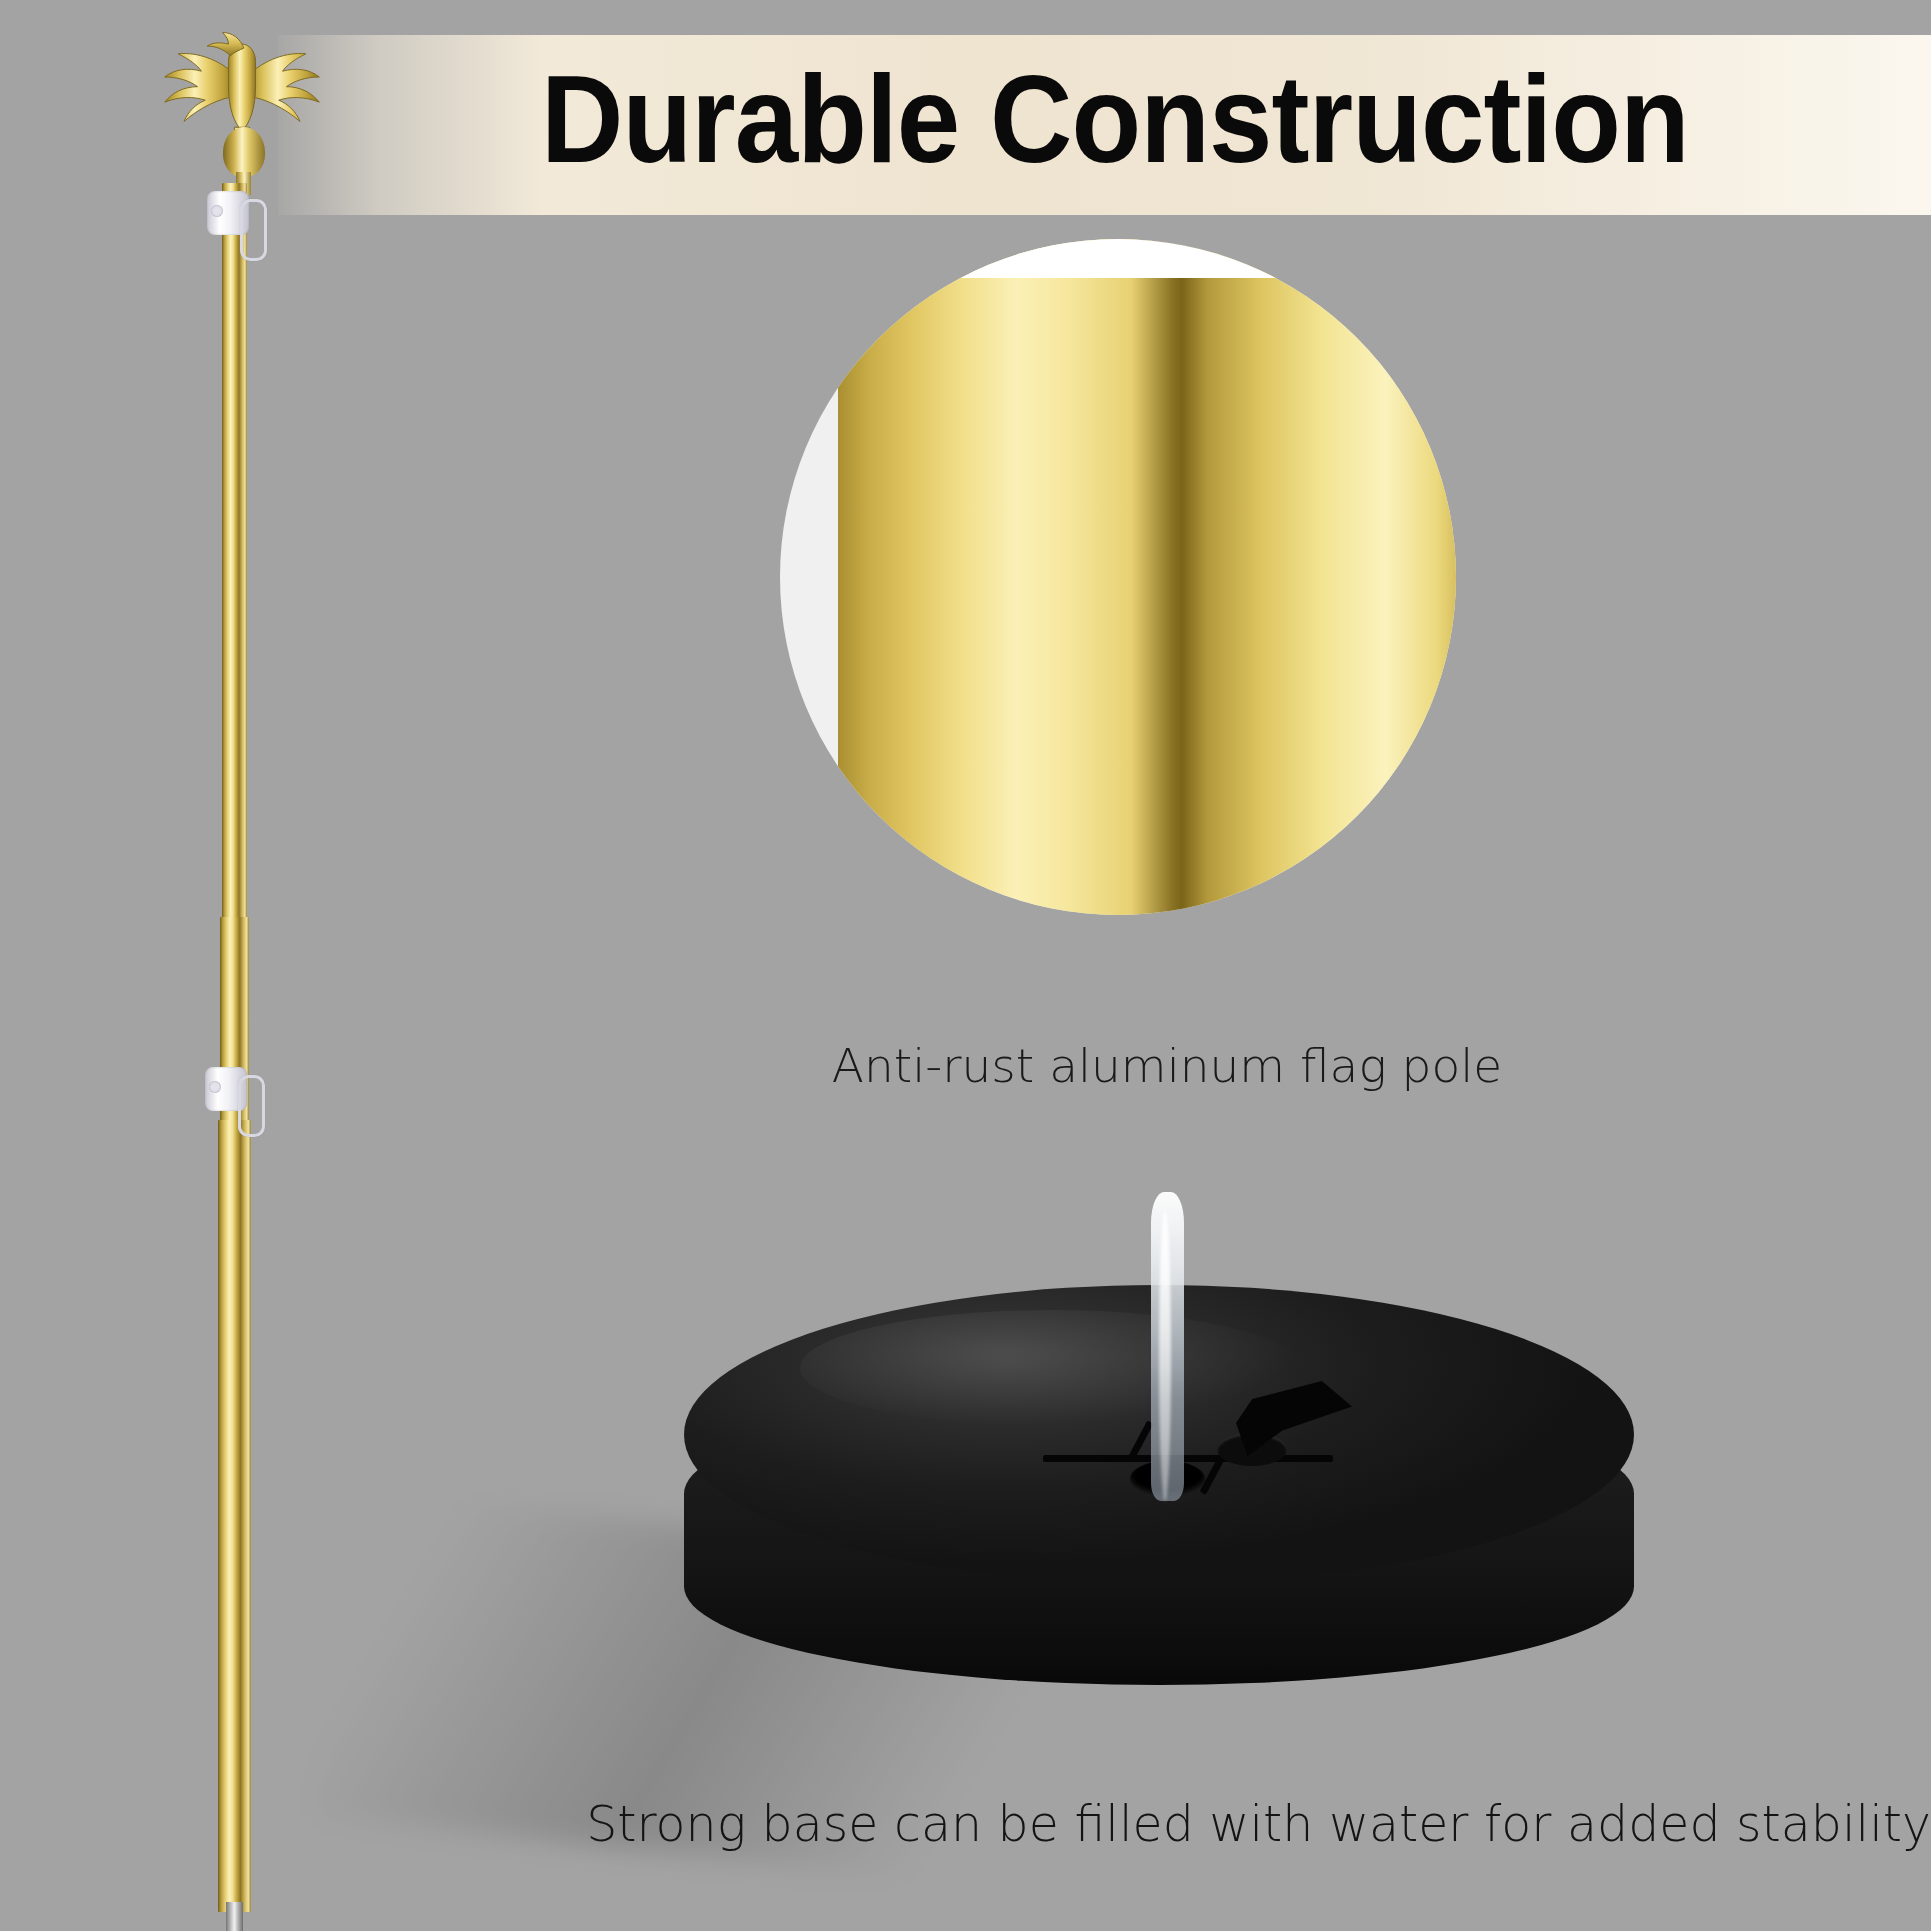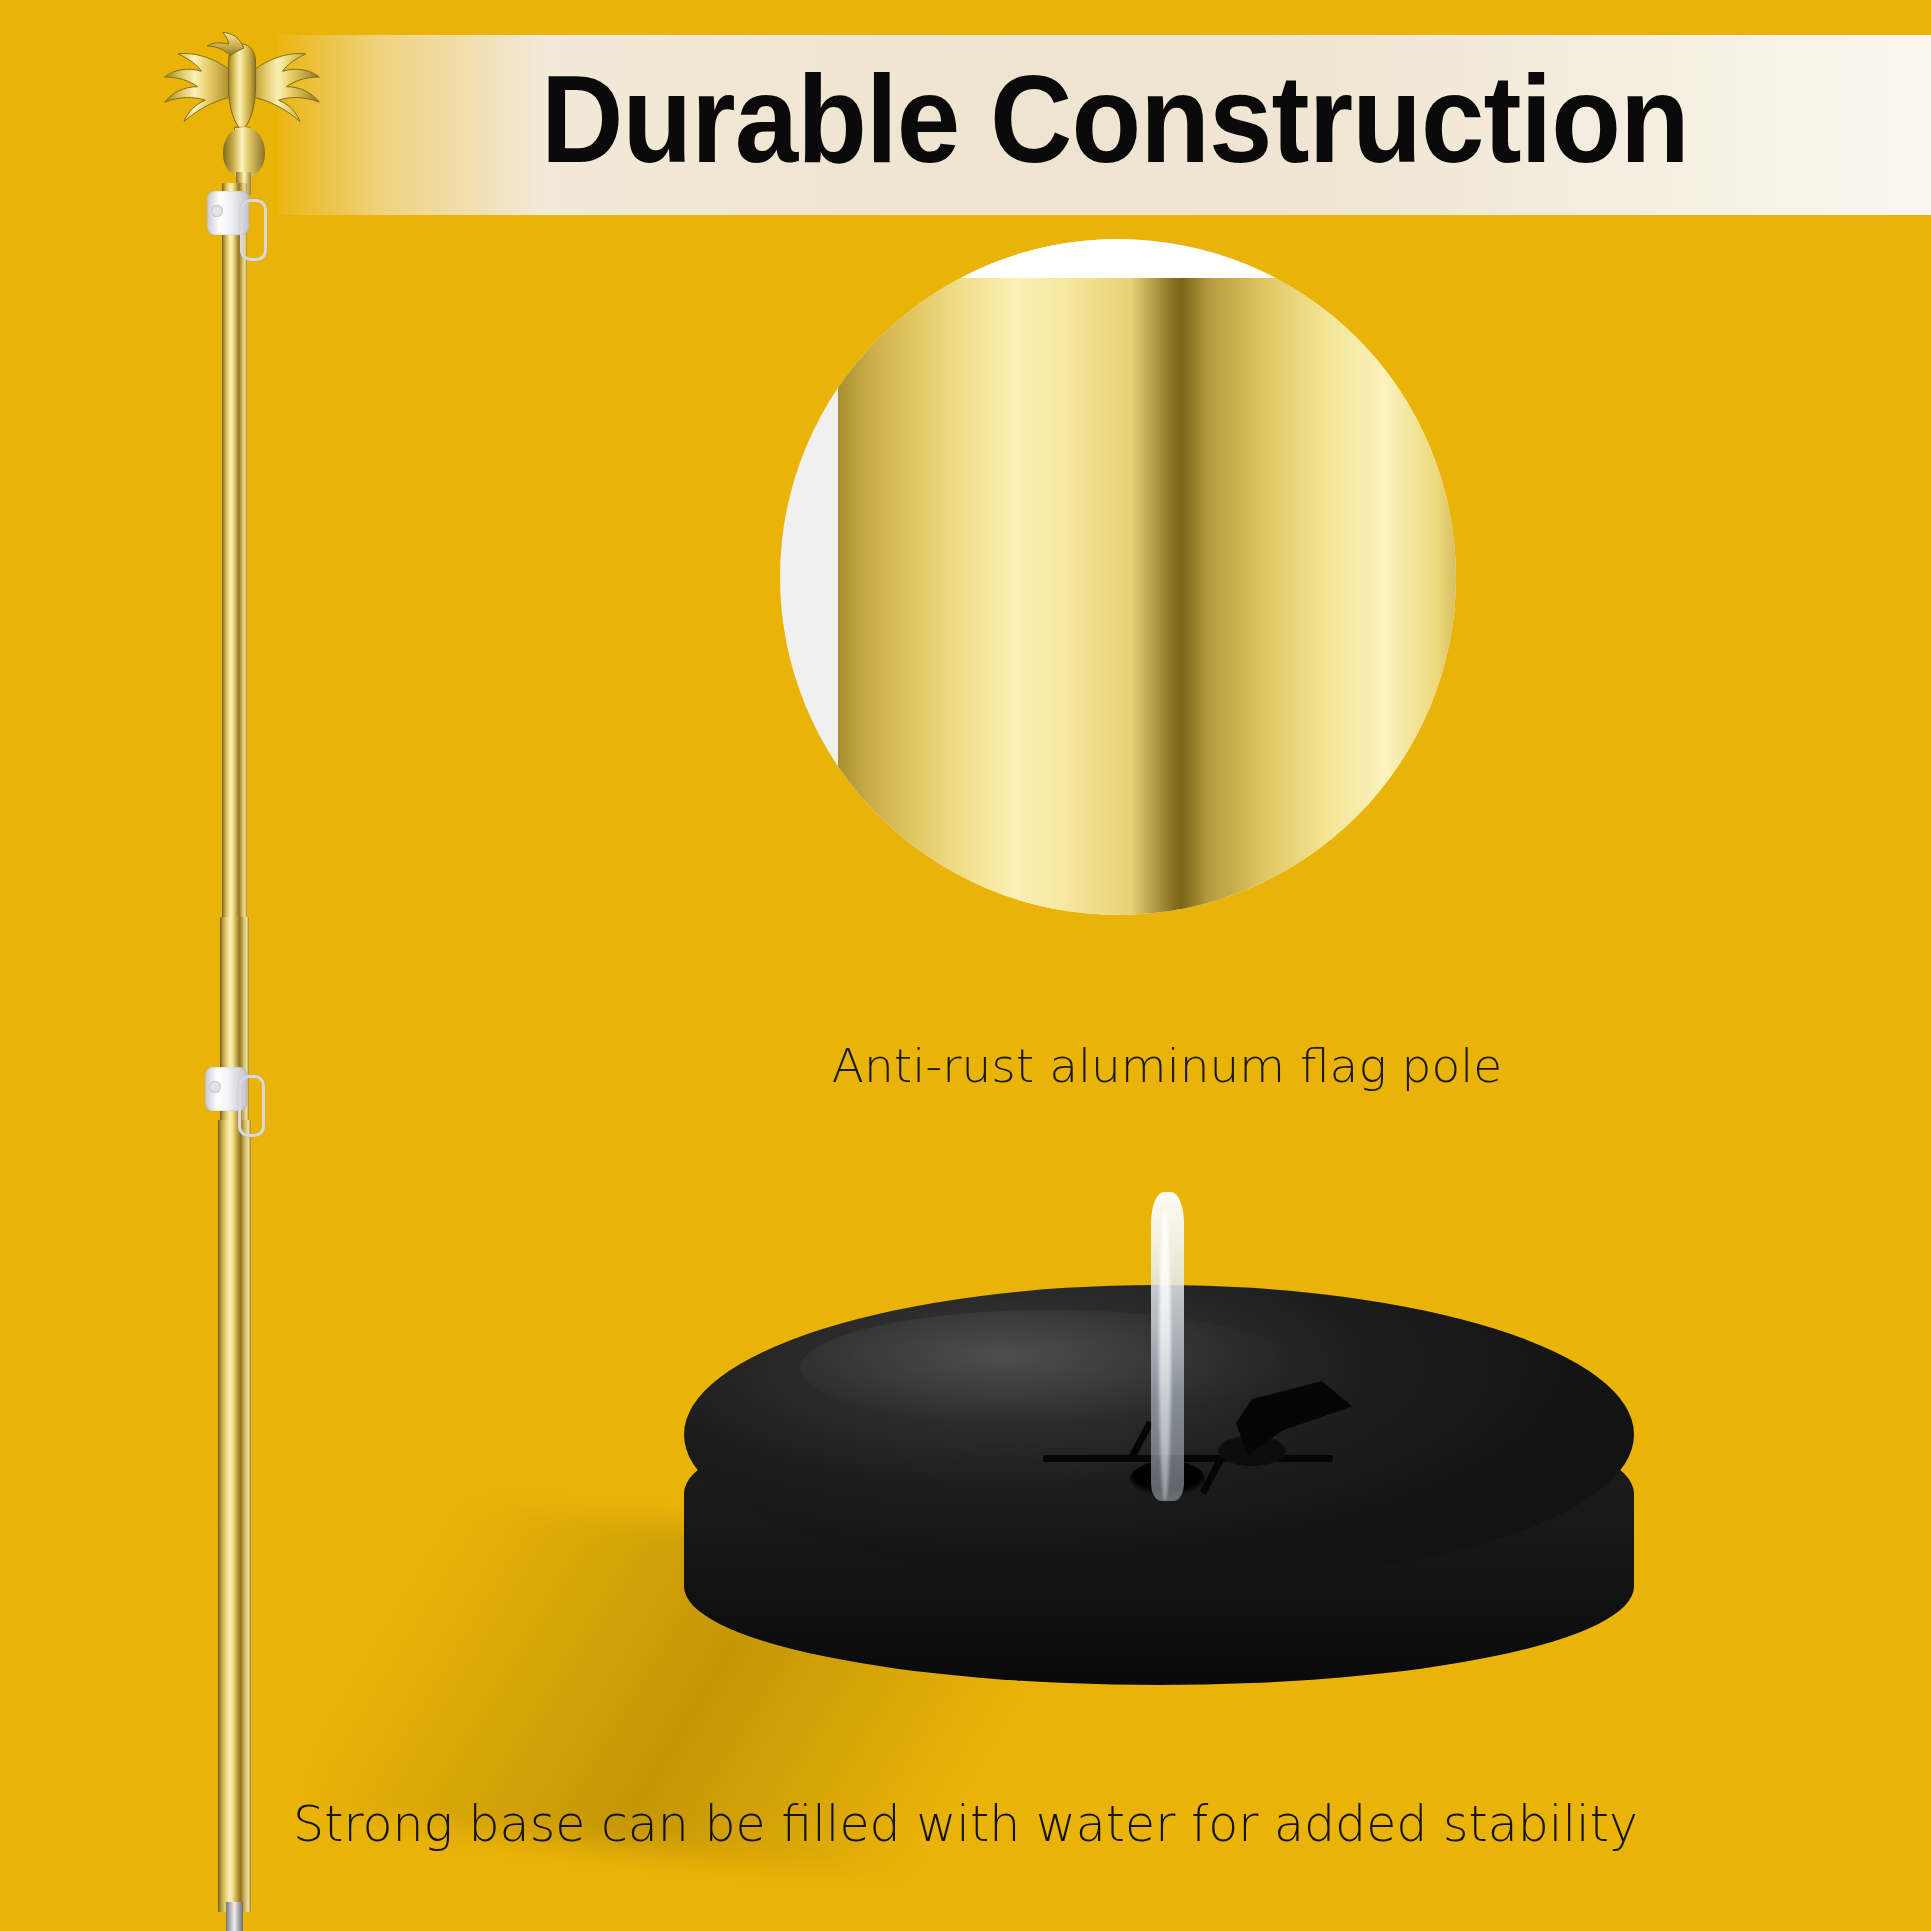--- a/index.html
+++ b/index.html
@@ -4,21 +4,21 @@
 <style>
   html, body {
     margin: 0;
     padding: 0;
     background: #ffffff;
   }
   #canvas {
     position: relative;
     width: 1931px;
     height: 1931px;
-    background: #eab308;
+    background: #a3a3a3;
     overflow: hidden;
     font-family: "Liberation Sans", sans-serif;
   }
 
   
   .banner {
     position: absolute;
     left: 278px;
     top: 35px;
     width: 1653px;
@@ -352,21 +352,21 @@
     font-weight: 300;
     font-size: 47px;
     color: #1a1a1a;
     white-space: nowrap;
   }
   .caption-base {
     position: absolute;
     left: 0px;
     top: 1796px;
     width: 1931px;
-    text-align: center;
+    text-align: right;
     font-family: "DejaVu Sans", sans-serif;
     font-weight: 300;
     font-size: 49px;
     color: #141414;
     white-space: nowrap;
   }
 </style>
 </head>
 <body>
 

